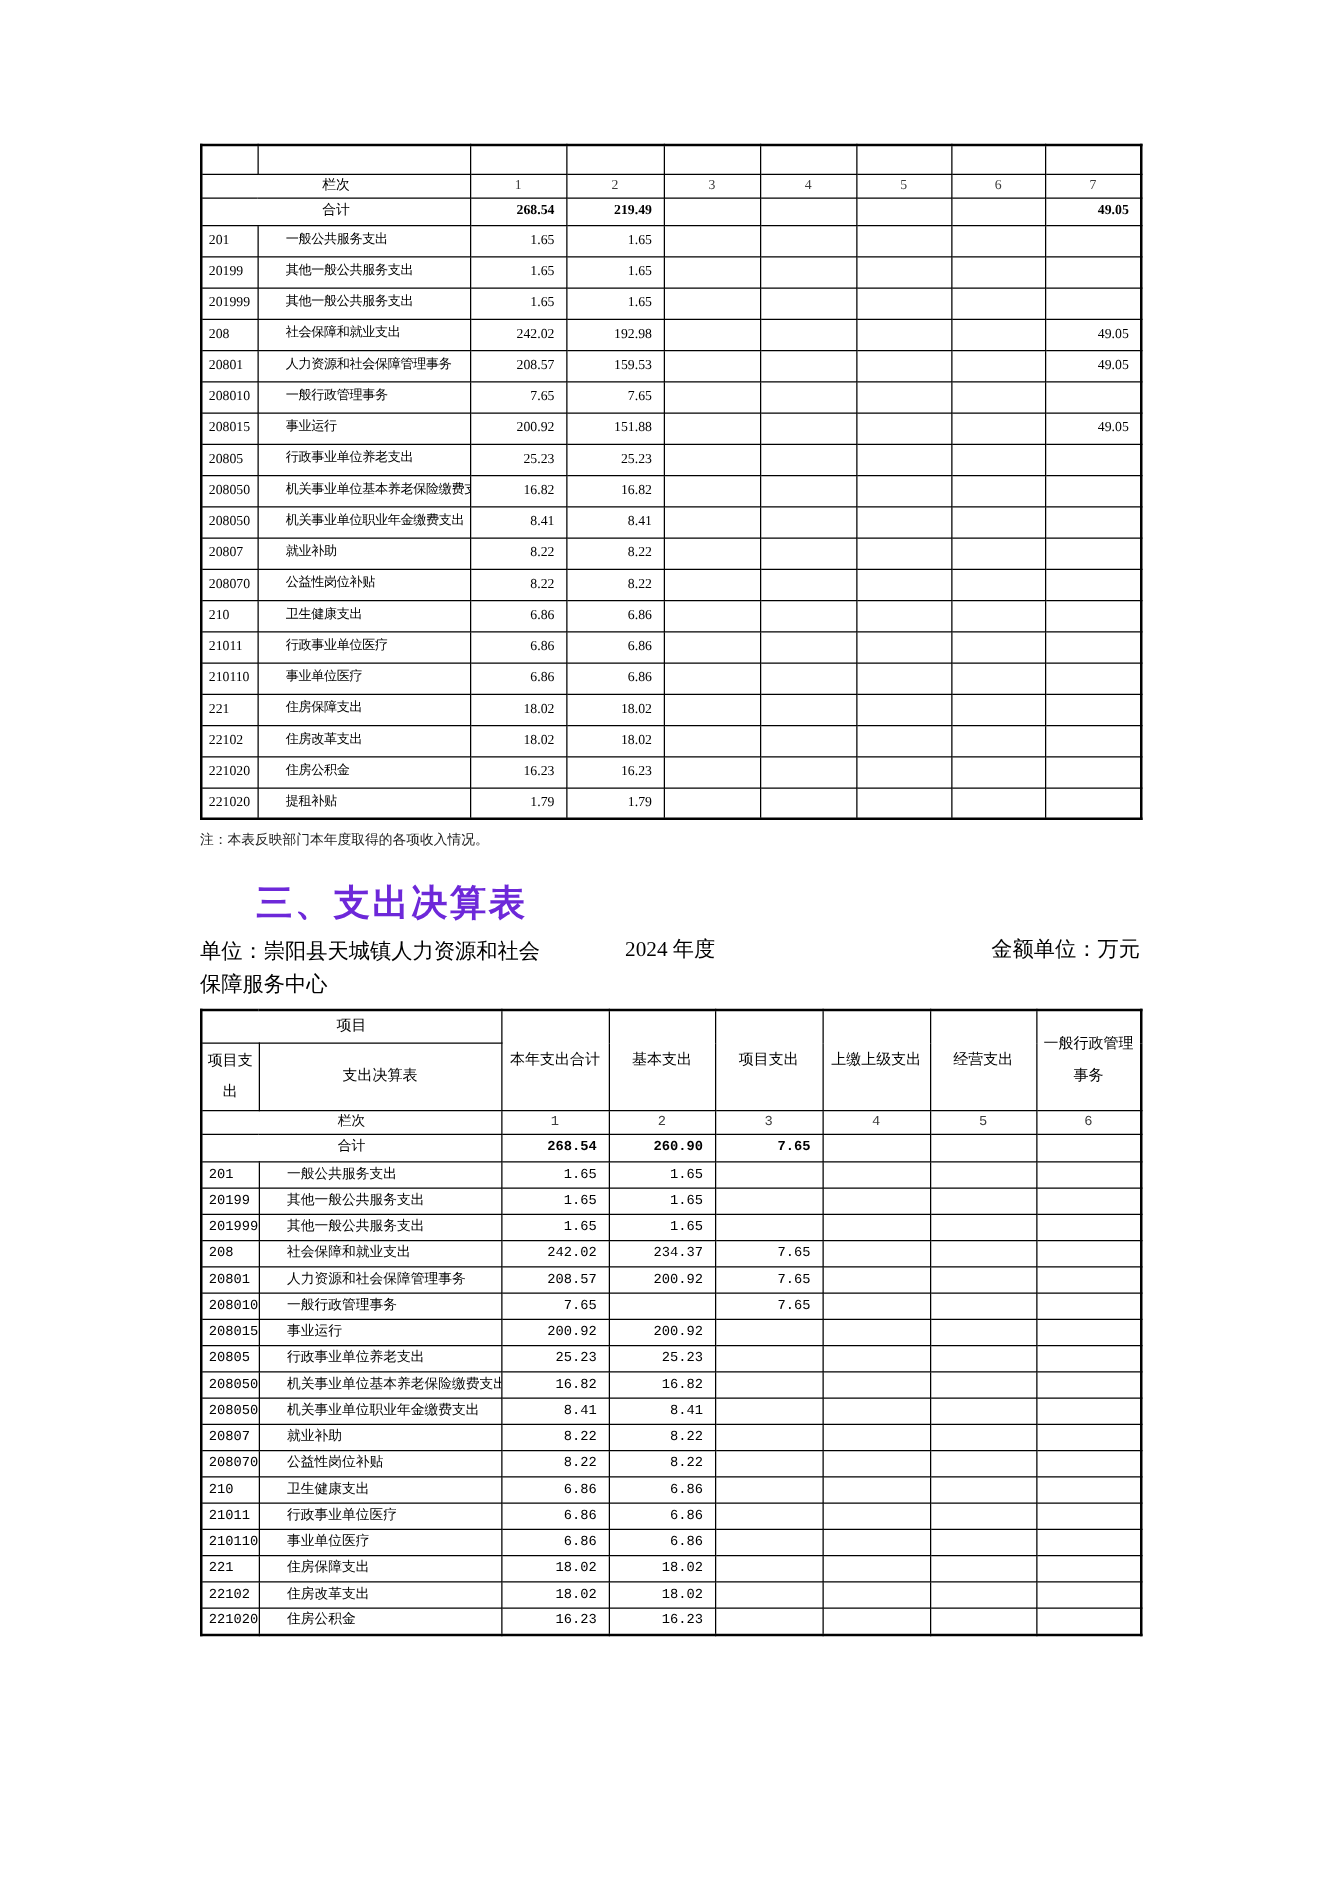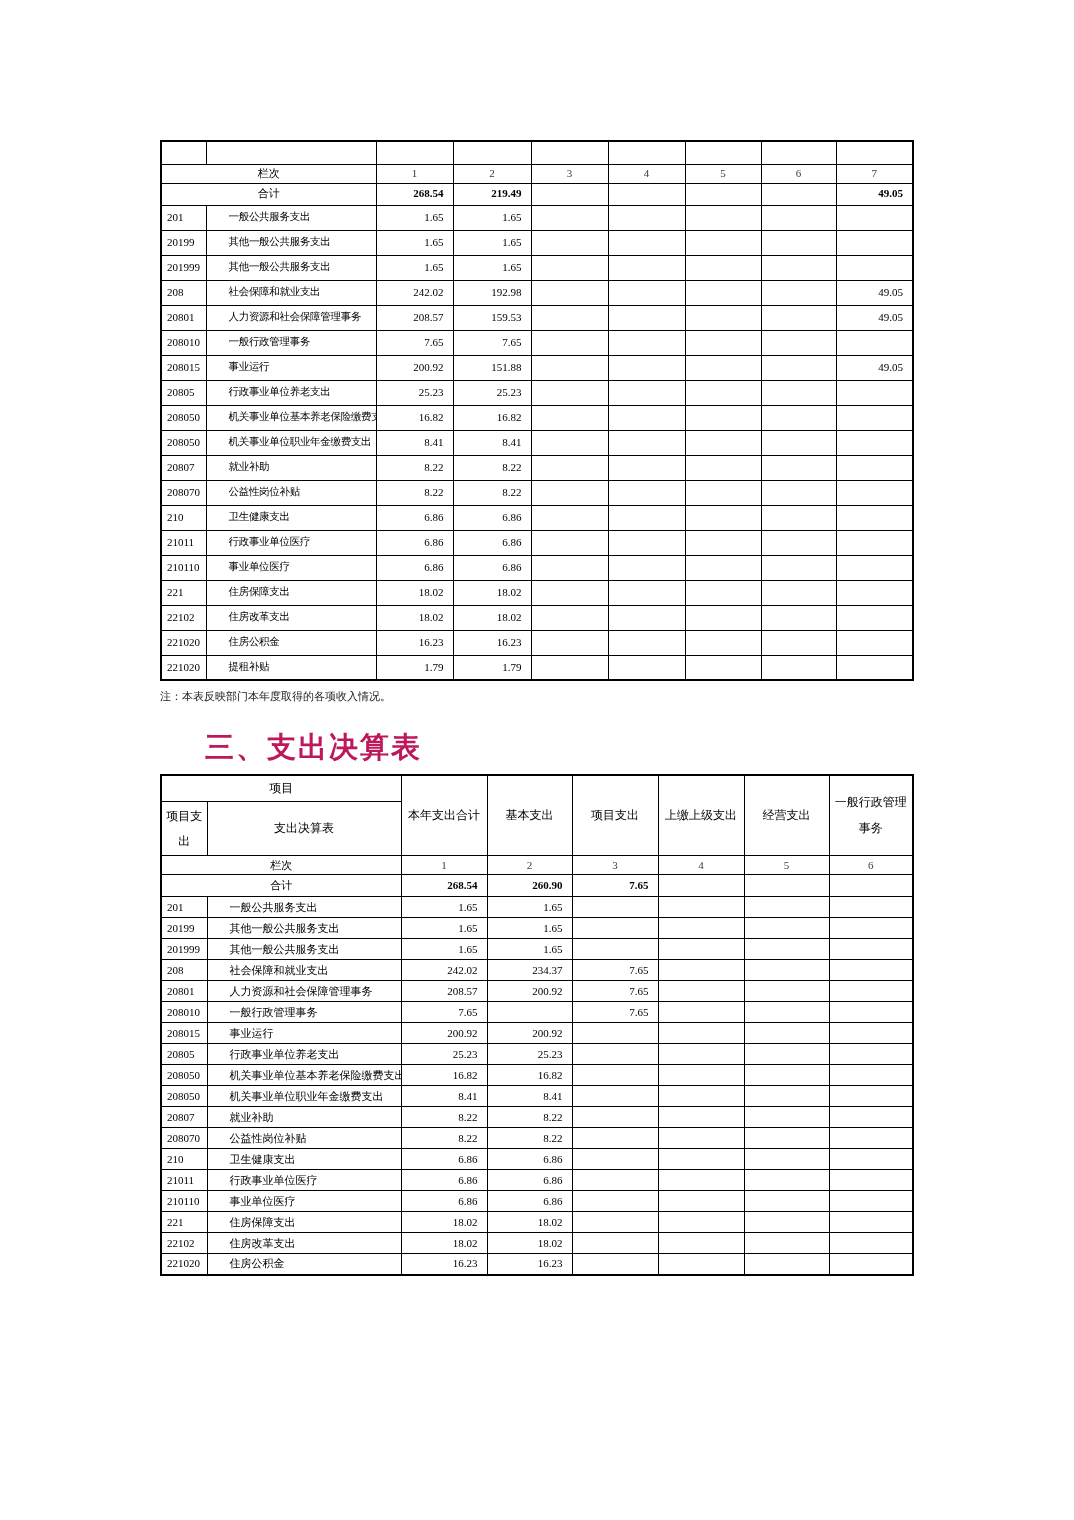--- a/index.html
+++ b/index.html
@@ -2,21 +2,21 @@
 <html><head>
 <meta charset="utf-8">
 <style>
   * { box-sizing: border-box; }
   html, body { margin:0; padding:0; }
   body {
     width:1074px; height:1520px; background:#ffffff; color:#000;
     font-family:"Liberation Serif","DejaVu Serif",serif;
     position:relative; overflow:hidden;
   }
-  .content { position:absolute; left:160px; top:140px; width:752px; }
+  .content { position:absolute; left:160px; top:115px; width:752px; }
 
   table { border-collapse:collapse; table-layout:fixed; width:752px; }
   .t1, .t2 { border:2px solid #000; }
   td {
     border:1px solid #000; padding:0; overflow:hidden; white-space:nowrap;
     font-size:11px; vertical-align:middle; line-height:1.2;
   }
   td.code { padding-left:5px; }
   td.name { padding-left:22px; font-size:10.5px; letter-spacing:-0.3px; }
   .t2 td.name { font-size:11px; letter-spacing:0; }
@@ -32,28 +32,28 @@
   .t2 .data-row td { height:21px; }
 
   .t2 .hdr { text-align:center; white-space:normal; font-size:12px; line-height:2.1; }
   .r-proj td { height:16px; line-height:1.2; }
   .r-subhdr td { height:54px; }
 
   .note { font-size:11px; margin-top:8px; color:#222; }
   .sec-title {
     font-family:"Liberation Sans","DejaVu Sans",sans-serif;
     font-weight:bold; font-size:29px; letter-spacing:2px;
-    margin:24px 0 0 45px; color:#be185d;
+    margin:24px 0 0 45px; color:#6d28d9;
   }
   .pubcode { text-align:right; font-size:17px; margin-top:6px; }
   .meta { position:relative; height:54px; margin-top:4px; font-size:17px; }
   .meta .unit { position:absolute; left:0; top:0; width:272px; line-height:27px; white-space:normal; }
   .meta .year { position:absolute; left:340px; top:1px; }
   .meta .amt  { position:absolute; right:0; top:1px; }
-  .t2 { margin-top:6px; }
+  .t2 { margin-top:6px;font-family:Liberation Mono, monospace; }
 </style>
 </head>
 <body>
 
 <div class="content">
 
   <table class="t1">
     <colgroup>
       <col style="width:45px">
         <col style="width:170px">
@@ -309,20 +309,25 @@
           <td class="num"></td>
         </tr>
       </tbody>
   </table>
 
   <div class="note">注：本表反映部门本年度取得的各项收入情况。</div>
 
   <div class="sec-title">三、支出决算表</div>
 
 
+  <div class="meta">
+    <div class="unit">单位：崇阳县天城镇人力资源和社会保障服务中心</div>
+    <div class="year">2024 年度</div>
+    <div class="amt">金额单位：万元</div>
+  </div>
 
   <table class="t2">
     <colgroup>
       <col style="width:46px">
         <col style="width:194px">
       <col style="width:86px">
         <col style="width:85px">
         <col style="width:86px">
       <col style="width:86px">
         <col style="width:85px">

